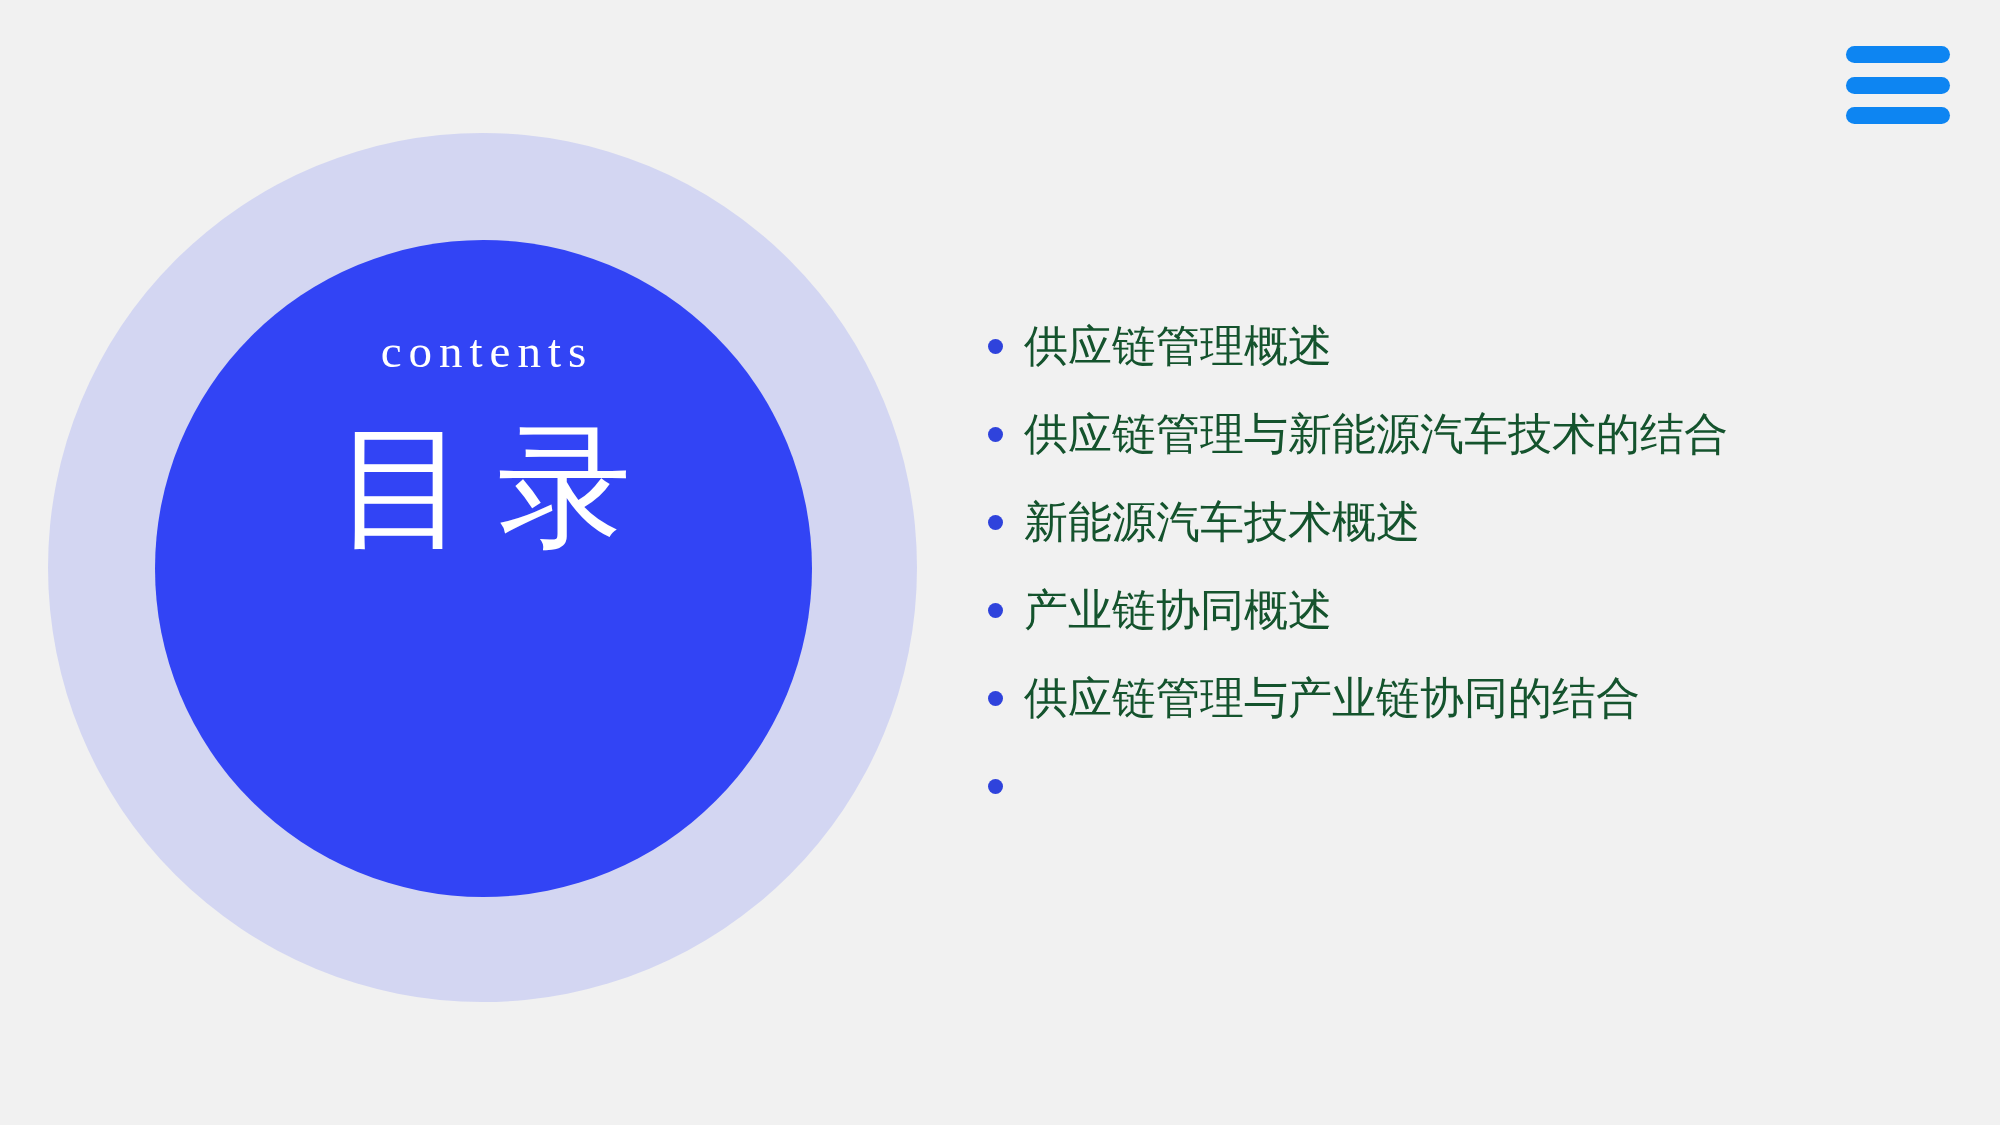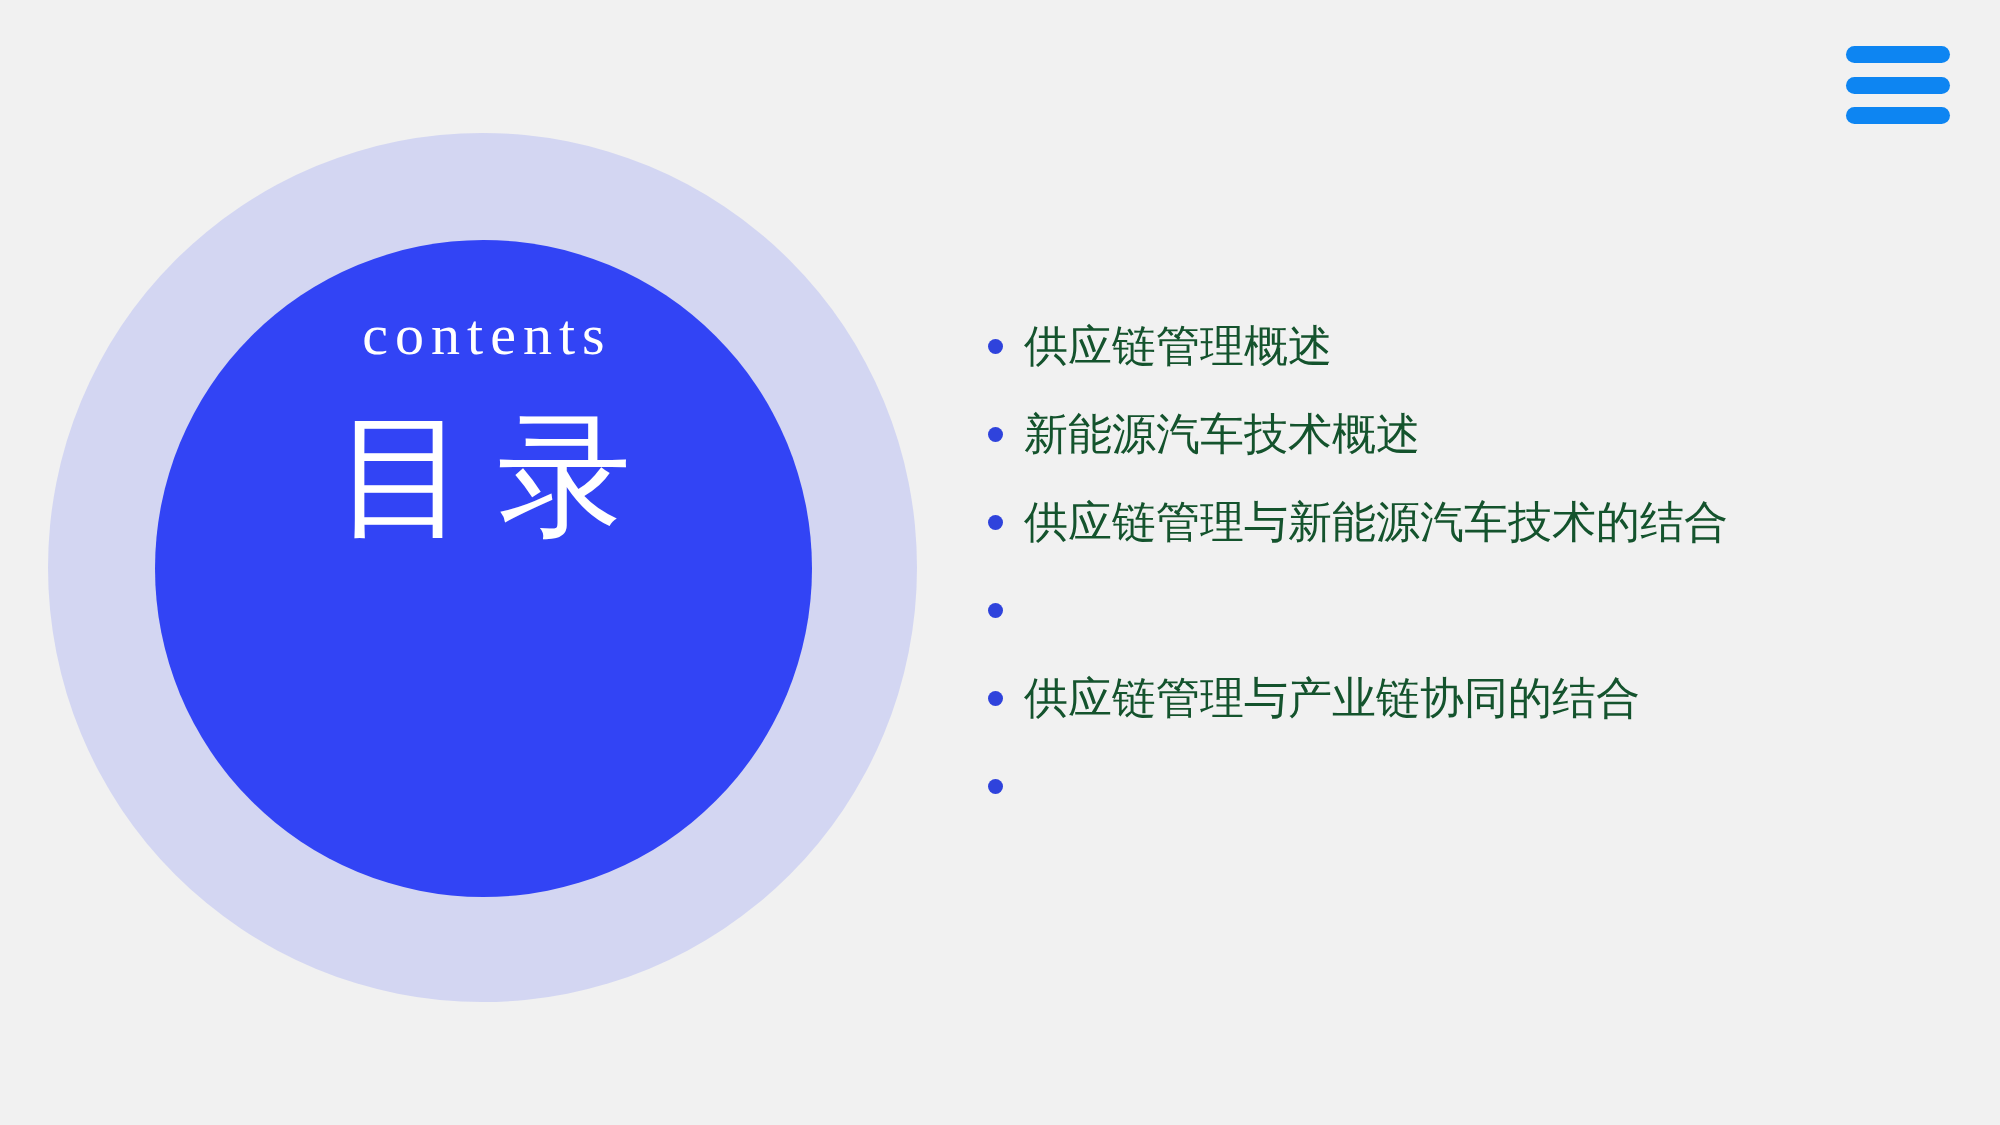--- a/index.html
+++ b/index.html
@@ -61,23 +61,23 @@
     width: 657px;
     height: 657px;
     border-radius: 50%;
     background: #3244f5;
     display: flex;
     flex-direction: column;
     align-items: center;
     justify-content: flex-start;
   }
   .contents-label {
-    margin-top: 66px;
+    margin-top: 88px;
     font-family: "Liberation Serif", serif;
-    font-size: 58px;
+    font-size: 47px;
     letter-spacing: 7px;
     color: #ffffff;
     line-height: 1;
     text-indent: 7px;
   }
   .contents-title {
     margin-top: 36px;
     font-family: "Liberation Serif", "DejaVu Serif", serif;
     font-size: 134px;
     font-weight: 400;
@@ -138,28 +138,29 @@
     <div class="contents-title">目录</div>
   </div>
 
   <ul class="toc-list">
     <li class="toc-item">
       <span class="toc-bullet"></span>
       <span class="toc-text">供应链管理概述</span>
     </li>
     <li class="toc-item">
       <span class="toc-bullet"></span>
+      <span class="toc-text">供应链管理与新能源汽车技术的结合</span>
+    </li>
+    <li class="toc-item">
+      <span class="toc-bullet"></span>
       <span class="toc-text">新能源汽车技术概述</span>
     </li>
     <li class="toc-item">
       <span class="toc-bullet"></span>
-      <span class="toc-text">供应链管理与新能源汽车技术的结合</span>
-    </li>
-    <li class="toc-item">
-      <span class="toc-bullet"></span>
+      <span class="toc-text">产业链协同概述</span>
     </li>
     <li class="toc-item">
       <span class="toc-bullet"></span>
       <span class="toc-text">供应链管理与产业链协同的结合</span>
     </li>
     <li class="toc-item">
       <span class="toc-bullet"></span>
     </li>
   </ul>
 

